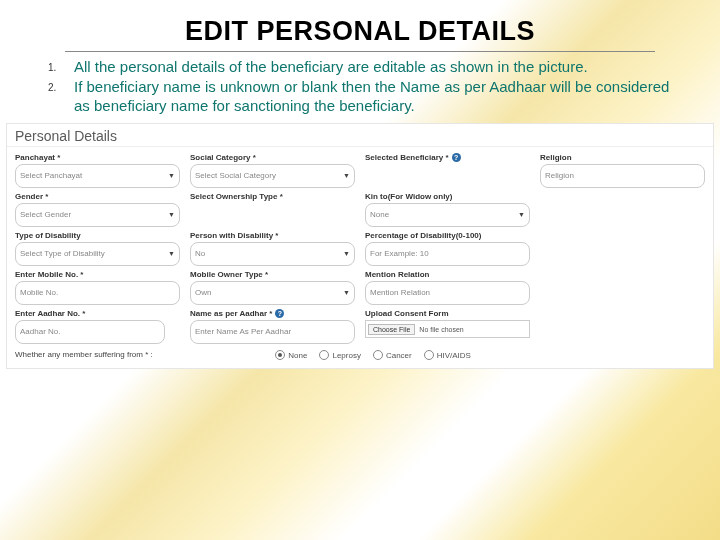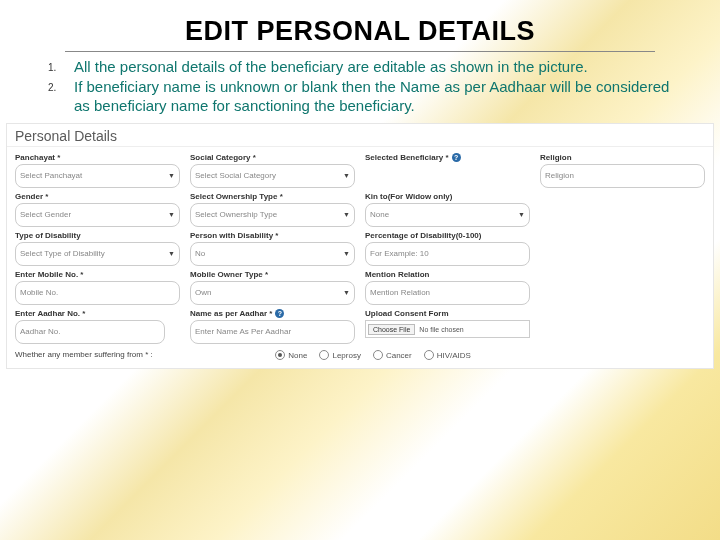--- a/index.html
+++ b/index.html
@@ -212,24 +212,20 @@
     <div class="form-row">
       <div class="col">
         <div class="lbl">Gender *</div>
         <div class="field">
           <span>Select Gender</span>
           <span class="caret">▼</span>
         </div>
       </div>
       <div class="col">
         <div class="lbl">Select Ownership Type *</div>
-        <div class="field">
-          <span>Select Ownership Type</span>
-          <span class="caret">▼</span>
-        </div>
       </div>
       <div class="col">
         <div class="lbl">Kin to(For Widow only)</div>
         <div class="field">
           <span>None</span>
           <span class="caret">▼</span>
         </div>
       </div>
       <div class="col"></div>
     </div>

